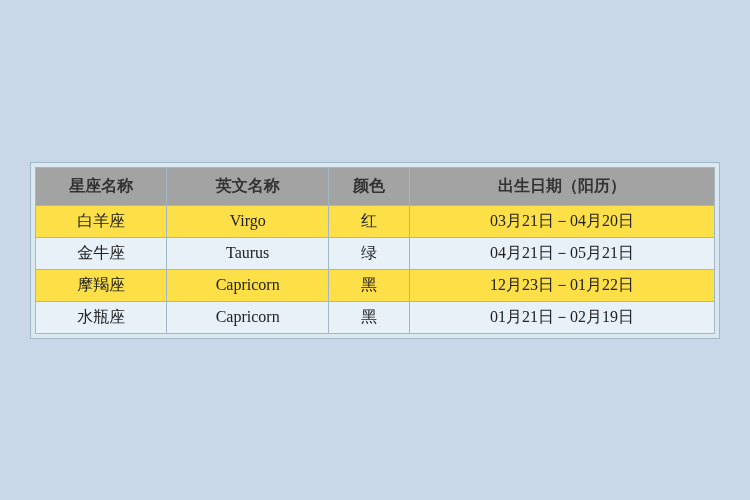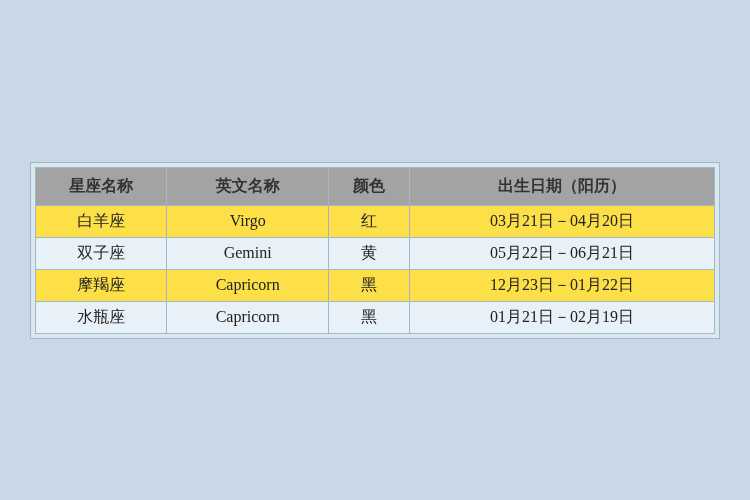--- a/index.html
+++ b/index.html
@@ -72,24 +72,24 @@
       </tr>
     </thead>
     <tbody id="table-body">
     <tr>
           <td>白羊座</td>
           <td>Virgo</td>
           <td>红</td>
           <td>03月21日－04月20日</td>
         </tr>
         <tr>
-          <td>双子座</td>
-          <td>Gemini</td>
-          <td>黄</td>
-          <td>05月22日－06月21日</td>
+          <td>金牛座</td>
+          <td>Taurus</td>
+          <td>绿</td>
+          <td>04月21日－05月21日</td>
         </tr>
         <tr>
           <td>摩羯座</td>
           <td>Capricorn</td>
           <td>黑</td>
           <td>12月23日－01月22日</td>
         </tr>
         <tr>
           <td>水瓶座</td>
           <td>Capricorn</td>

